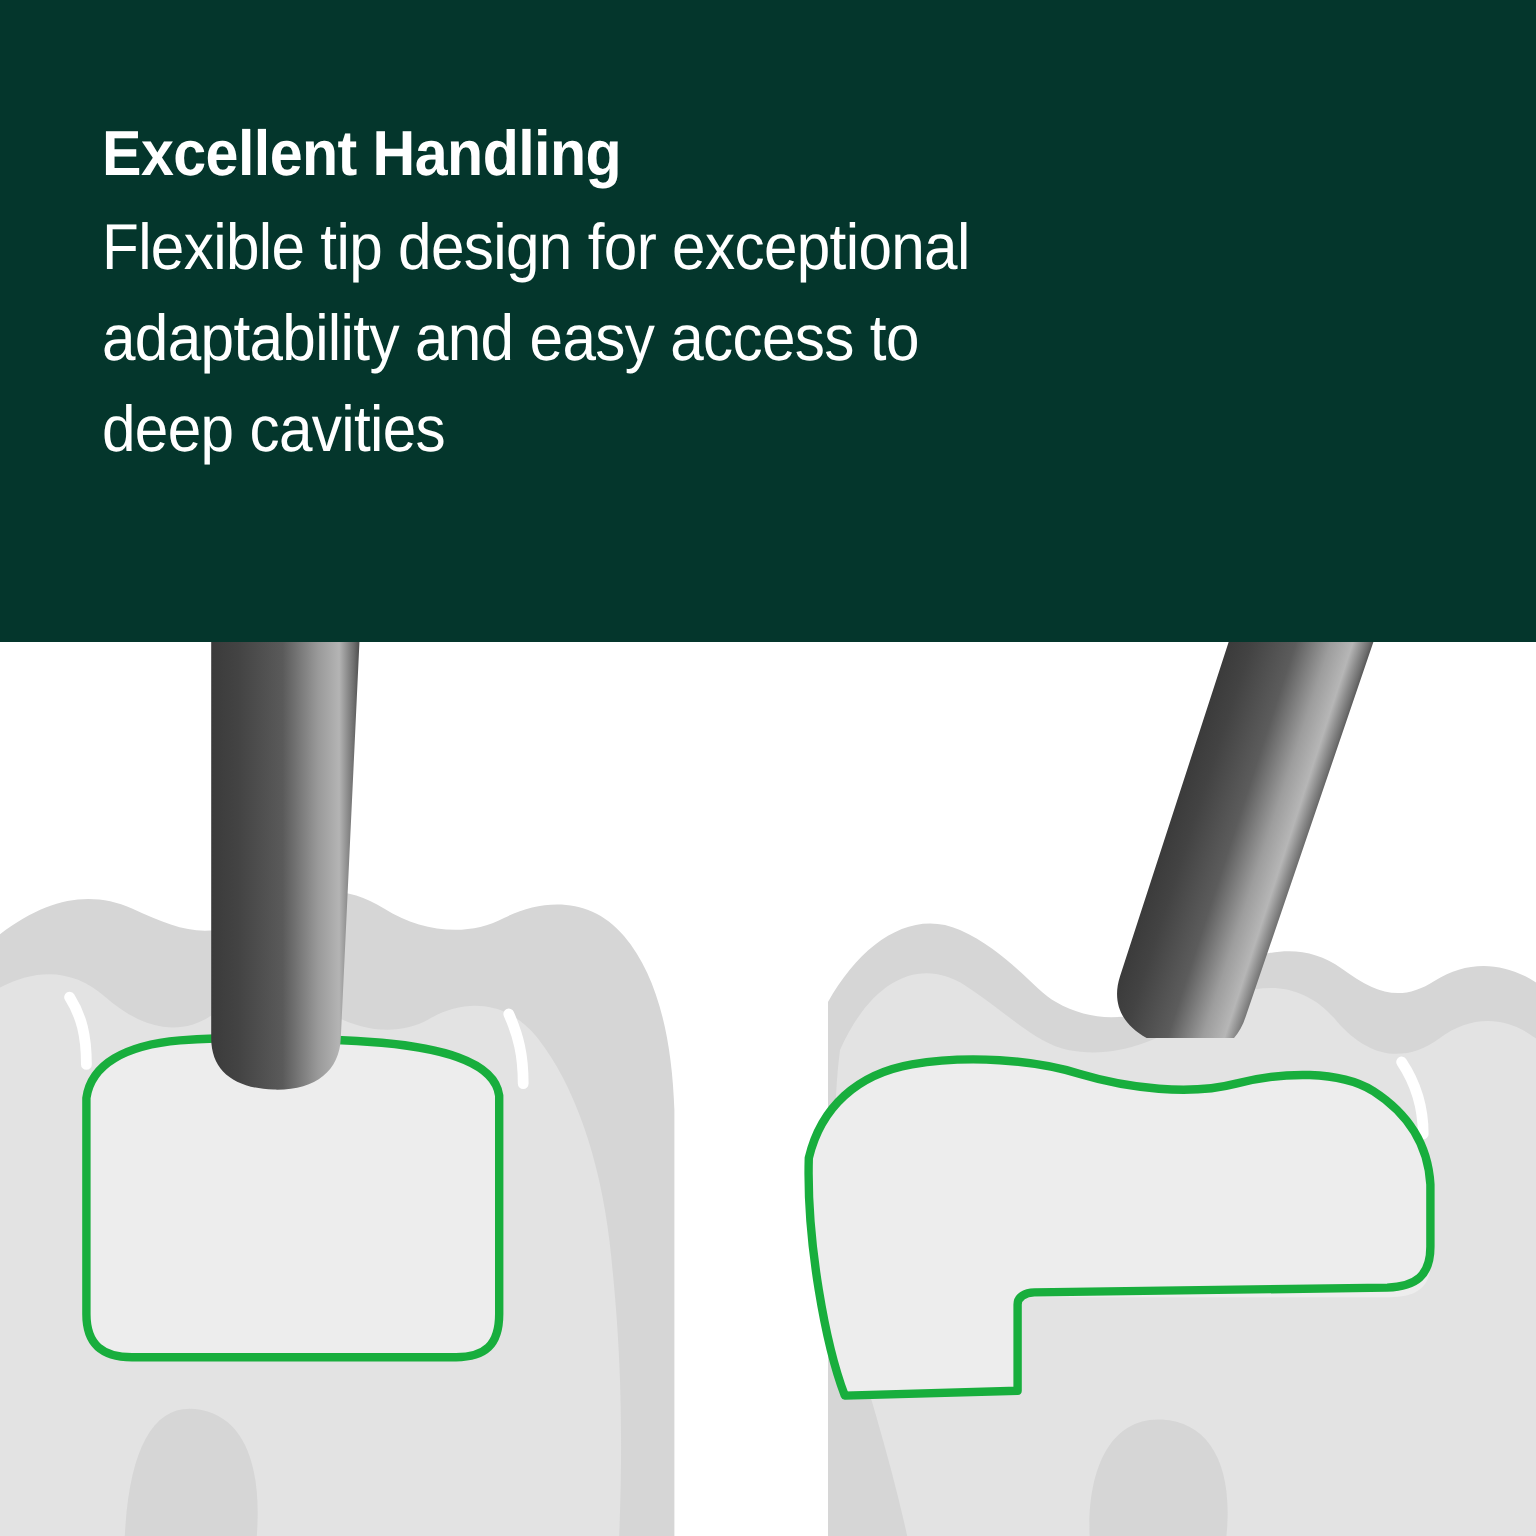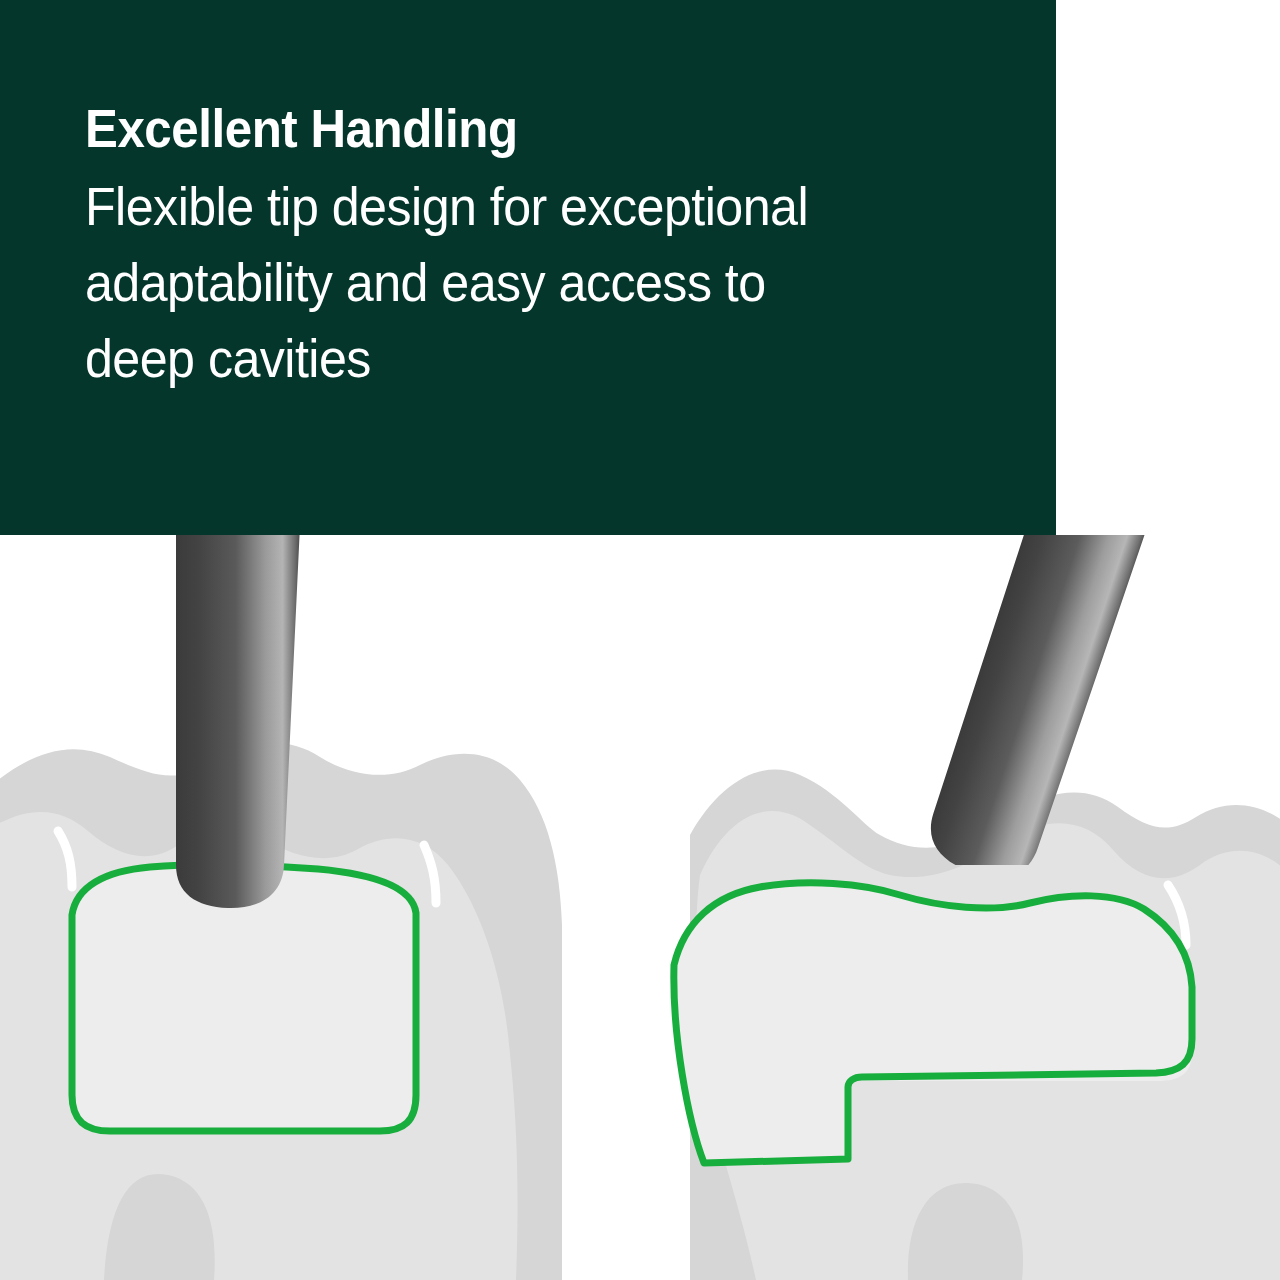--- a/index.html
+++ b/index.html
@@ -15,21 +15,21 @@
     overflow: hidden;
     background: #ffffff;
     font-family: "Liberation Sans", "DejaVu Sans", sans-serif;
   }
 
   
   .banner {
     position: absolute;
     left: 0;
     top: 0;
-    width: 1056px;
+    width: 1280px;
     height: 535px;
     background: #04362c;
     box-sizing: border-box;
     padding: 0;
   }
   .banner-inner {
     position: absolute;
     left: 85px;
     top: 96px;
     width: 1110px;

